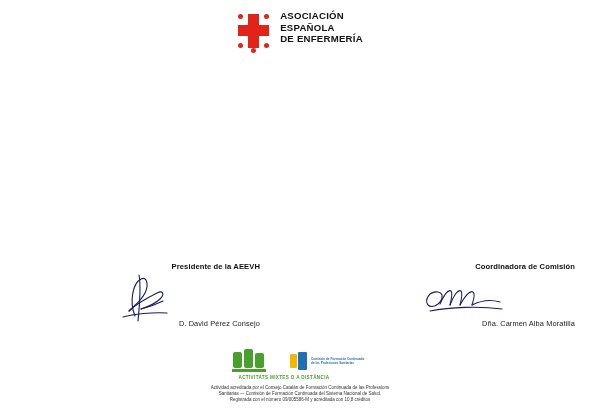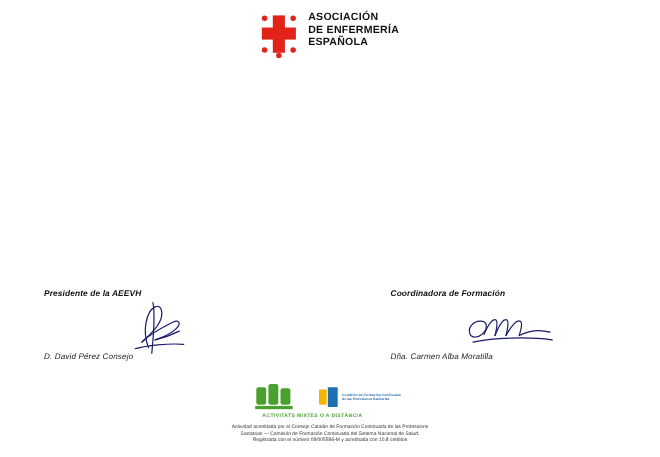--- a/index.html
+++ b/index.html
@@ -73,22 +73,21 @@
     line-height: 11.6px;
     letter-spacing: 0.25px;
     color: #111111;
     padding-top: 2px;
   }
   .logo-text div { white-space: nowrap; }
 
   
   .sig-block {
     position: absolute;
-    text-align: left;
-    font-style: italic;
+    text-align: right;
   }
   .sig-left  { left: 40px;  top: 262px; width: 220px; }
   .sig-right { left: 355px; top: 262px; width: 220px; }
 
   .sig-title {
     font-size: 7.6px;
     font-weight: bold;
     color: #0f0f0f;
     letter-spacing: 0.1px;
   }
@@ -192,22 +191,22 @@
       <span class="bar-v"></span>
       <span class="bar-h"></span>
       <span class="dot d1"></span>
       <span class="dot d2"></span>
       <span class="dot d3"></span>
       <span class="dot d4"></span>
       <span class="dot d5"></span>
     </div>
     <div class="logo-text">
       <div>ASOCIACIÓN</div>
+      <div>ESPAÑOLA</div>
       <div>DE ENFERMERÍA</div>
-      <div>ESPAÑOLA</div>
     </div>
   </div>
 </div>
 
 <div class="sig-block sig-left">
   <div class="sig-title">Presidente de la AEEVH</div>
   <div class="sig-art">
     <svg width="90" height="52" viewBox="0 0 90 52">
       <g fill="none" stroke="#1a1a6e" stroke-width="1.1" stroke-linecap="round">
         <path d="M30 45 C24 30, 28 12, 36 8 C42 5, 44 14, 40 22 C36 30, 28 36, 24 40"></path>
@@ -215,21 +214,21 @@
         <path d="M36 38 C44 36, 52 33, 58 30"></path>
         <path d="M34 4 C36 14, 35 30, 33 50"></path>
         <path d="M18 46 C28 43, 48 41, 62 42"></path>
       </g>
     </svg>
   </div>
   <div class="sig-name">D. David Pérez Consejo</div>
 </div>
 
 <div class="sig-block sig-right">
-  <div class="sig-title">Coordinadora de Formación</div>
+  <div class="sig-title">Coordinadora de Comisión</div>
   <div class="sig-art">
     <svg width="110" height="52" viewBox="0 0 110 52">
       <g fill="none" stroke="#1a1a6e" stroke-width="1.1" stroke-linecap="round">
         <path d="M18 34 C14 28, 20 20, 28 21 C34 22, 33 29, 28 33 C24 36, 20 36, 18 34"></path>
         <path d="M30 33 C34 24, 38 18, 41 20 C43 22, 41 30, 40 34"></path>
         <path d="M40 34 C44 24, 48 18, 51 20 C53 22, 51 30, 50 34"></path>
         <path d="M50 34 C55 25, 60 19, 63 21 C66 23, 63 30, 62 34"></path>
         <path d="M62 34 C70 30, 80 28, 90 31"></path>
         <path d="M20 40 C40 36, 70 35, 92 38"></path>
       </g>

